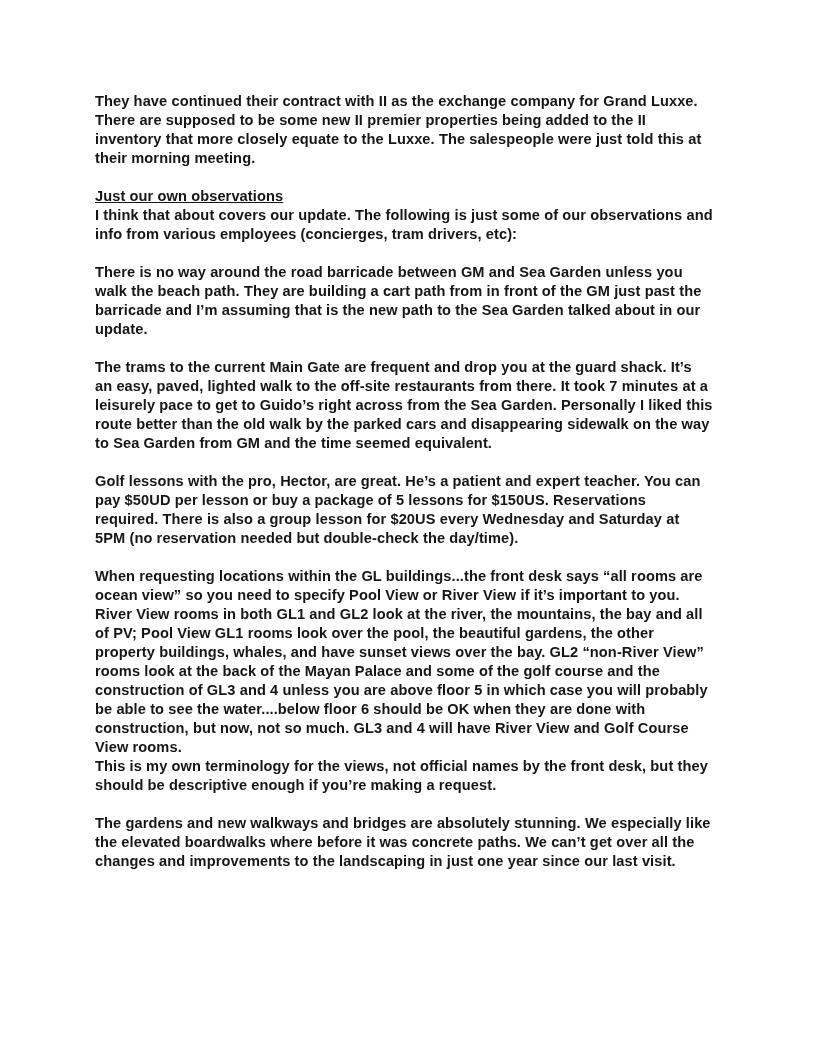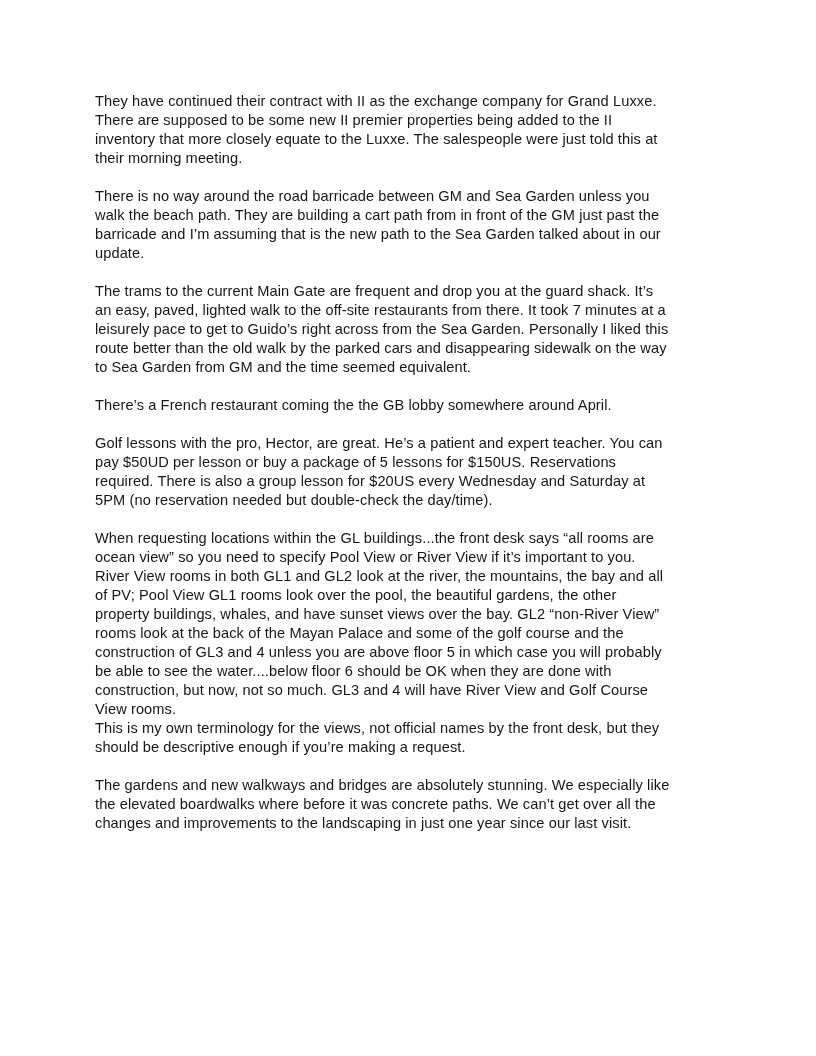--- a/index.html
+++ b/index.html
@@ -8,20 +8,21 @@
     height: 1056px;
     background: #ffffff;
     font-family: "Liberation Sans", sans-serif;
   }
   .page {
     position: relative;
     width: 816px;
     height: 884px;
     background: #ffffff;
     overflow: hidden;
+    font-weight: bold;
   }
   .content {
     position: absolute;
     left: 95px;
     top: 92px;
     width: 650px;
     color: #161616;
     font-size: 14.6px;
     line-height: 19px;
     letter-spacing: 0.1px;
@@ -47,34 +48,38 @@
 <body>
 
 <div class="page" style="background: rgb(255, 255, 255);">
   <div class="content" style="color: rgb(22, 22, 22);">
 
     <p class="para">They have continued their contract with II as the exchange company for Grand Luxxe.
 There are supposed to be some new II premier properties being added to the II
 inventory that more closely equate to the Luxxe. The salespeople were just told this at
 their morning meeting.</p>
 
+    <div class="group">
+      <span class="heading">Just our own observations</span>
+      <span class="ptext">I think that about covers our update. The following is just some of our observations and
+info from various employees (concierges, tram drivers, etc):</span>
+    </div>
 
     <p class="para">There is no way around the road barricade between GM and Sea Garden unless you
 walk the beach path. They are building a cart path from in front of the GM just past the
 barricade and I’m assuming that is the new path to the Sea Garden talked about in our
 update.</p>
 
     <p class="para">The trams to the current Main Gate are frequent and drop you at the guard shack. It’s
 an easy, paved, lighted walk to the off-site restaurants from there. It took 7 minutes at a
 leisurely pace to get to Guido’s right across from the Sea Garden. Personally I liked this
 route better than the old walk by the parked cars and disappearing sidewalk on the way
 to Sea Garden from GM and the time seemed equivalent.</p>
 
 
-    <p class="para">There’s a French restaurant coming the the GB lobby somewhere around April.</p>
 
     <p class="para">Golf lessons with the pro, Hector, are great. He’s a patient and expert teacher. You can
 pay $50UD per lesson or buy a package of 5 lessons for $150US. Reservations
 required. There is also a group lesson for $20US every Wednesday and Saturday at
 5PM (no reservation needed but double-check the day/time).</p>
 
     <p class="para">When requesting locations within the GL buildings...the front desk says “all rooms are
 ocean view” so you need to specify Pool View or River View if it’s important to you.
 River View rooms in both GL1 and GL2 look at the river, the mountains, the bay and all
 of PV; Pool View GL1 rooms look over the pool, the beautiful gardens, the other

